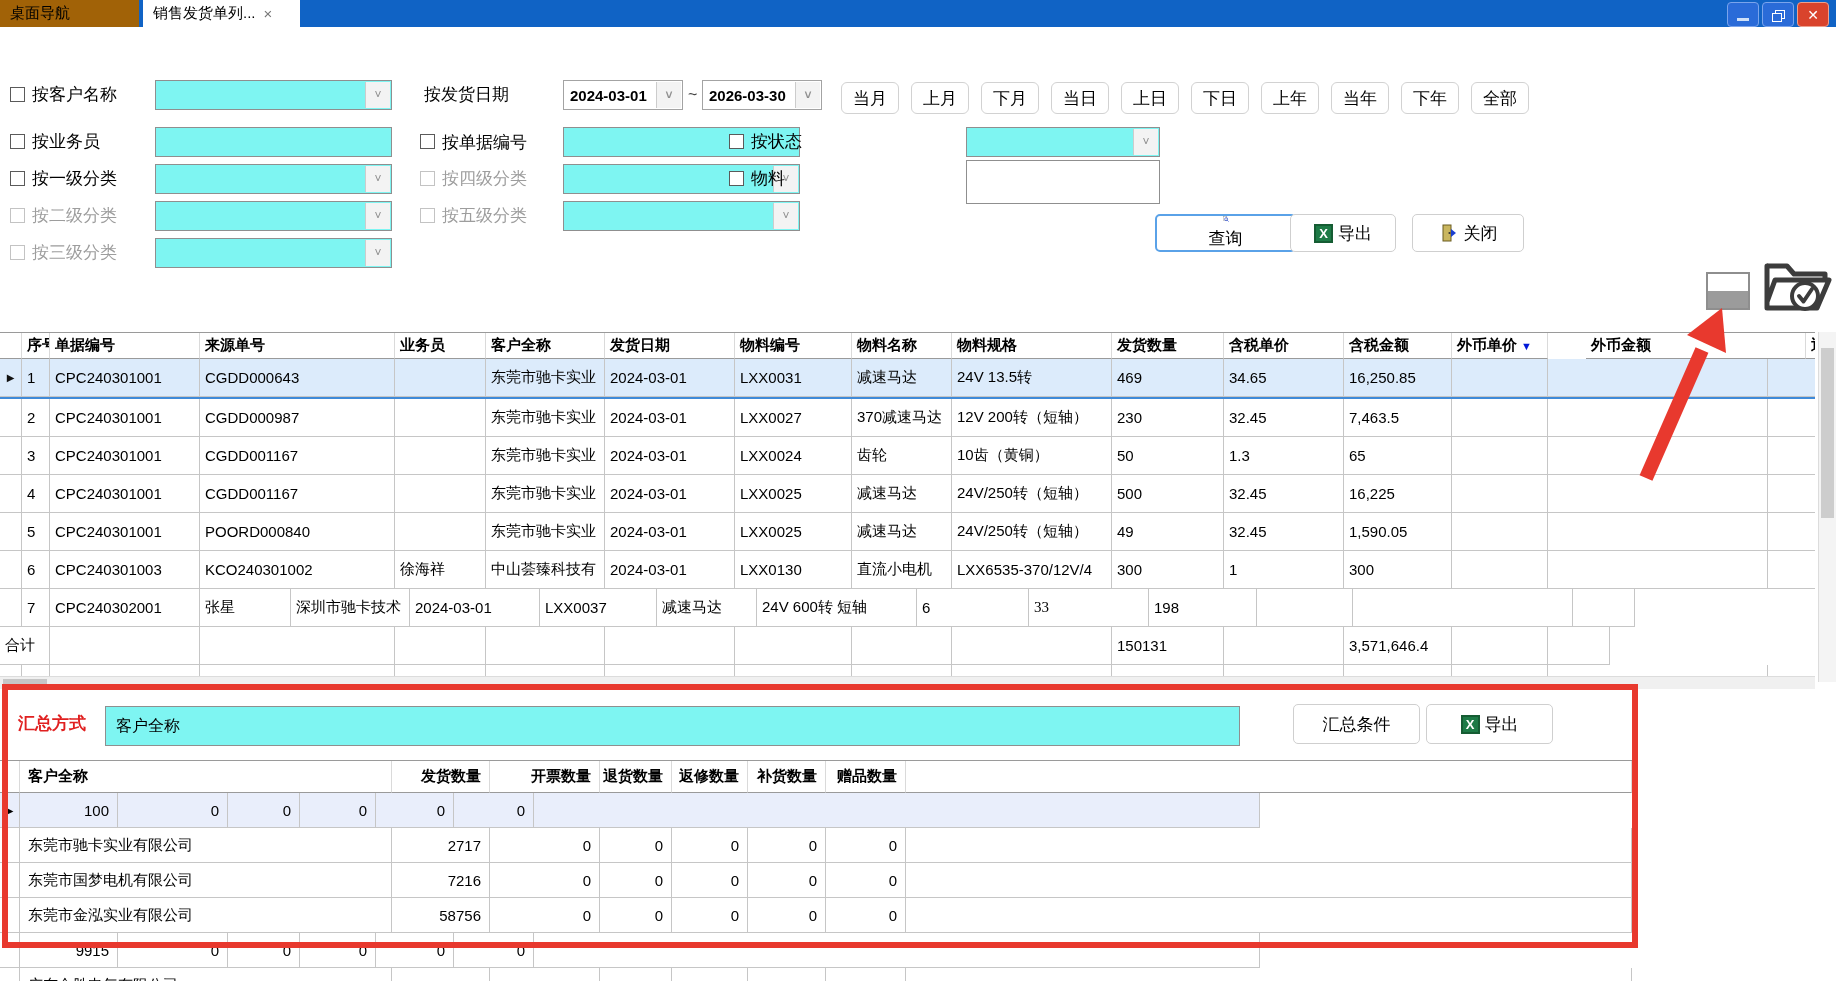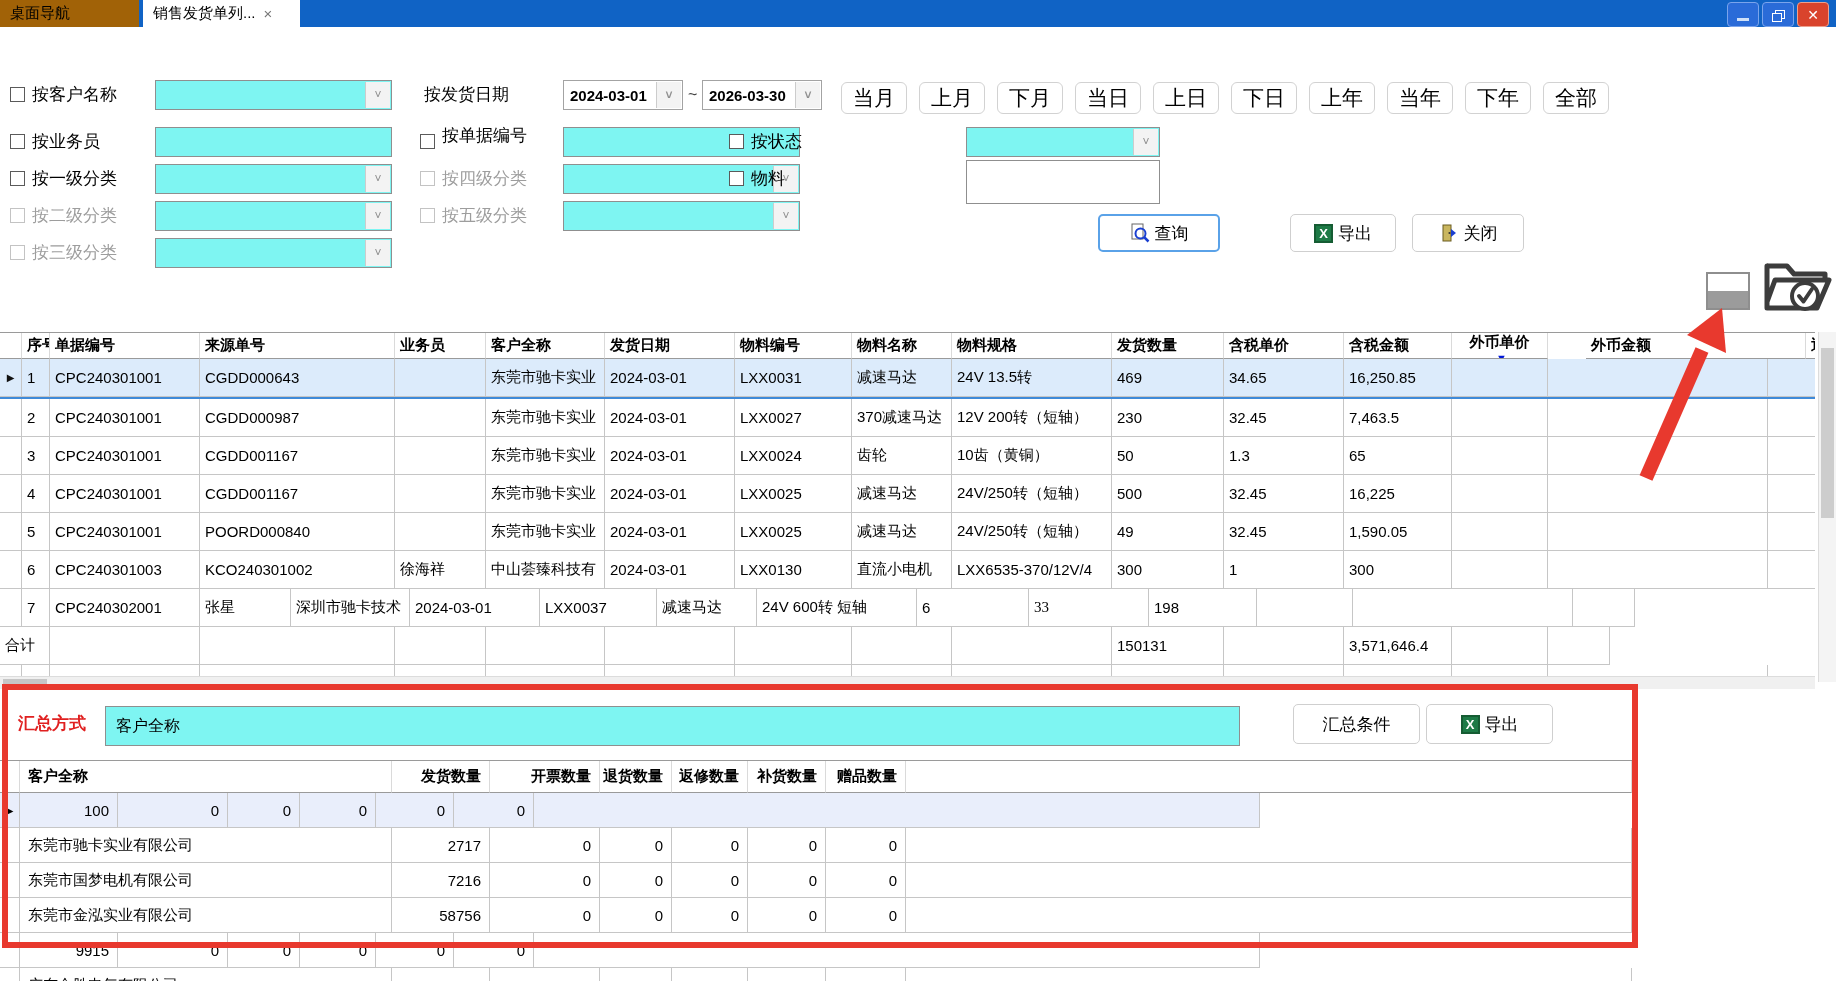--- a/index.html
+++ b/index.html
@@ -30,21 +30,21 @@
   .field{position:absolute;height:30px;box-sizing:border-box;border:1px solid #8f8f8f;background:#7ef5f2;}
   .field.white{background:#fff;}
   .chev{position:absolute;right:1px;top:1px;bottom:1px;width:24px;background:#f3f3f3;
         border-left:1px solid #cccccc;display:flex;align-items:center;justify-content:center;
         color:#8f8f8f;font-size:12px;}
   .datefield{position:absolute;height:30px;box-sizing:border-box;border:1px solid #a3a3a3;background:#fff;
         font-size:15px;font-weight:600;display:flex;align-items:center;padding-left:6px;}
   .tilde{position:absolute;font-size:16px;color:#444;}
   .range-wrap{position:absolute;left:841px;top:82px;display:flex;gap:12px;}
   .range-btn{height:30px;padding:0 11px;border:1px solid #d2d2d2;border-radius:6px;background:#fff;
-        font-size:21px;display:flex;align-items:center;white-space:nowrap;}
+        font-size:17px;display:flex;align-items:center;white-space:nowrap;}
   .btn{position:absolute;background:#fff;border:1px solid #cfcfcf;border-radius:5px;display:flex;
        align-items:center;justify-content:center;gap:5px;font-size:17px;box-sizing:border-box;}
   .btn.primary{border:2px solid #5aa2e8;}
   .xlicon{width:19px;height:19px;background:#1d7a46;border:2px solid #155c33;color:#fff;font-weight:bold;
        font-size:13px;display:inline-flex;align-items:center;justify-content:center;box-sizing:border-box;}
 
   
   .half-box{position:absolute;left:1706px;top:272px;width:44px;height:38px;box-sizing:border-box;
        border:2px solid #8e8e8e;background:linear-gradient(#ffffff 0 50%, #9b9b9b 50% 100%);}
   .folder-icon{position:absolute;left:1760px;top:250px;}
@@ -140,21 +140,21 @@
       <div class="range-btn">当年</div>
       <div class="range-btn">下年</div>
       <div class="range-btn">全部</div>
     </div>
 
   <div class="cb" style="left:10px;top:134px;"></div>
   <div class="flabel" style="left:32px;top:127px;">按业务员</div>
   <div class="field" style="left:155px;top:127px;width:237px;"></div>
 
   <div class="cb" style="left:420px;top:134px;"></div>
-  <div class="flabel" style="left:442px;top:121px;">按单据编号</div>
+  <div class="flabel" style="left:442px;top:128px;">按单据编号</div>
   <div class="field" style="left:563px;top:127px;width:237px;"></div>
 
   <div class="cb" style="left:729px;top:134px;"></div>
   <div class="flabel" style="left:751px;top:127px;">按状态</div>
   <div class="field" style="left:966px;top:127px;width:194px;">
       <span class="chev">˅</span>
     </div>
 
   <div class="cb" style="left:10px;top:171px;"></div>
   <div class="flabel" style="left:32px;top:164px;">按一级分类</div>
@@ -183,21 +183,21 @@
   <div class="field" style="left:563px;top:201px;width:237px;">
       <span class="chev">˅</span>
     </div>
 
   <div class="cb dis" style="left:10px;top:245px;"></div>
   <div class="flabel dis" style="left:32px;top:238px;">按三级分类</div>
   <div class="field" style="left:155px;top:238px;width:237px;">
       <span class="chev">˅</span>
     </div>
 
-  <div class="btn primary" style="left:1098px;top:214px;width:122px;height:38px;">
+  <div class="btn primary" style="left:1155px;top:214px;width:141px;height:38px;flex-direction:column;">
     <svg width="20" height="20" viewBox="0 0 20 20">
       <rect x="2" y="1" width="11" height="15" fill="#fff" stroke="#666"></rect>
       <circle cx="10.5" cy="10.5" r="5" fill="none" stroke="#1a3fd0" stroke-width="2"></circle>
       <line x1="14" y1="14" x2="18.5" y2="18.5" stroke="#1a3fd0" stroke-width="2.5"></line>
     </svg>
     <span>查询</span>
   </div>
   <div class="btn" style="left:1290px;top:214px;width:106px;height:38px;">
     <span class="xlicon">X</span>
     <span>导出</span>
@@ -253,21 +253,21 @@
         </div>
         <div class="mcell" style="width: 112px;">
           <span>发货数量</span>
         </div>
         <div class="mcell" style="width: 120px;">
           <span>含税单价</span>
         </div>
         <div class="mcell" style="width: 108px;">
           <span>含税金额</span>
         </div>
-        <div class="mcell" style="width: 96px; flex-direction: column;">
+        <div class="mcell" style="width: 96px;">
           <span>外币单价</span>
           <span class="sort-arrow">▼</span>
         </div>
         <div class="mcell" style="width: 220px; margin-left: 38px;">
           <span>外币金额</span>
         </div>
         <div class="mcell" style="width: 62px;">
           <span>退货数量</span>
         </div>
       </div>

